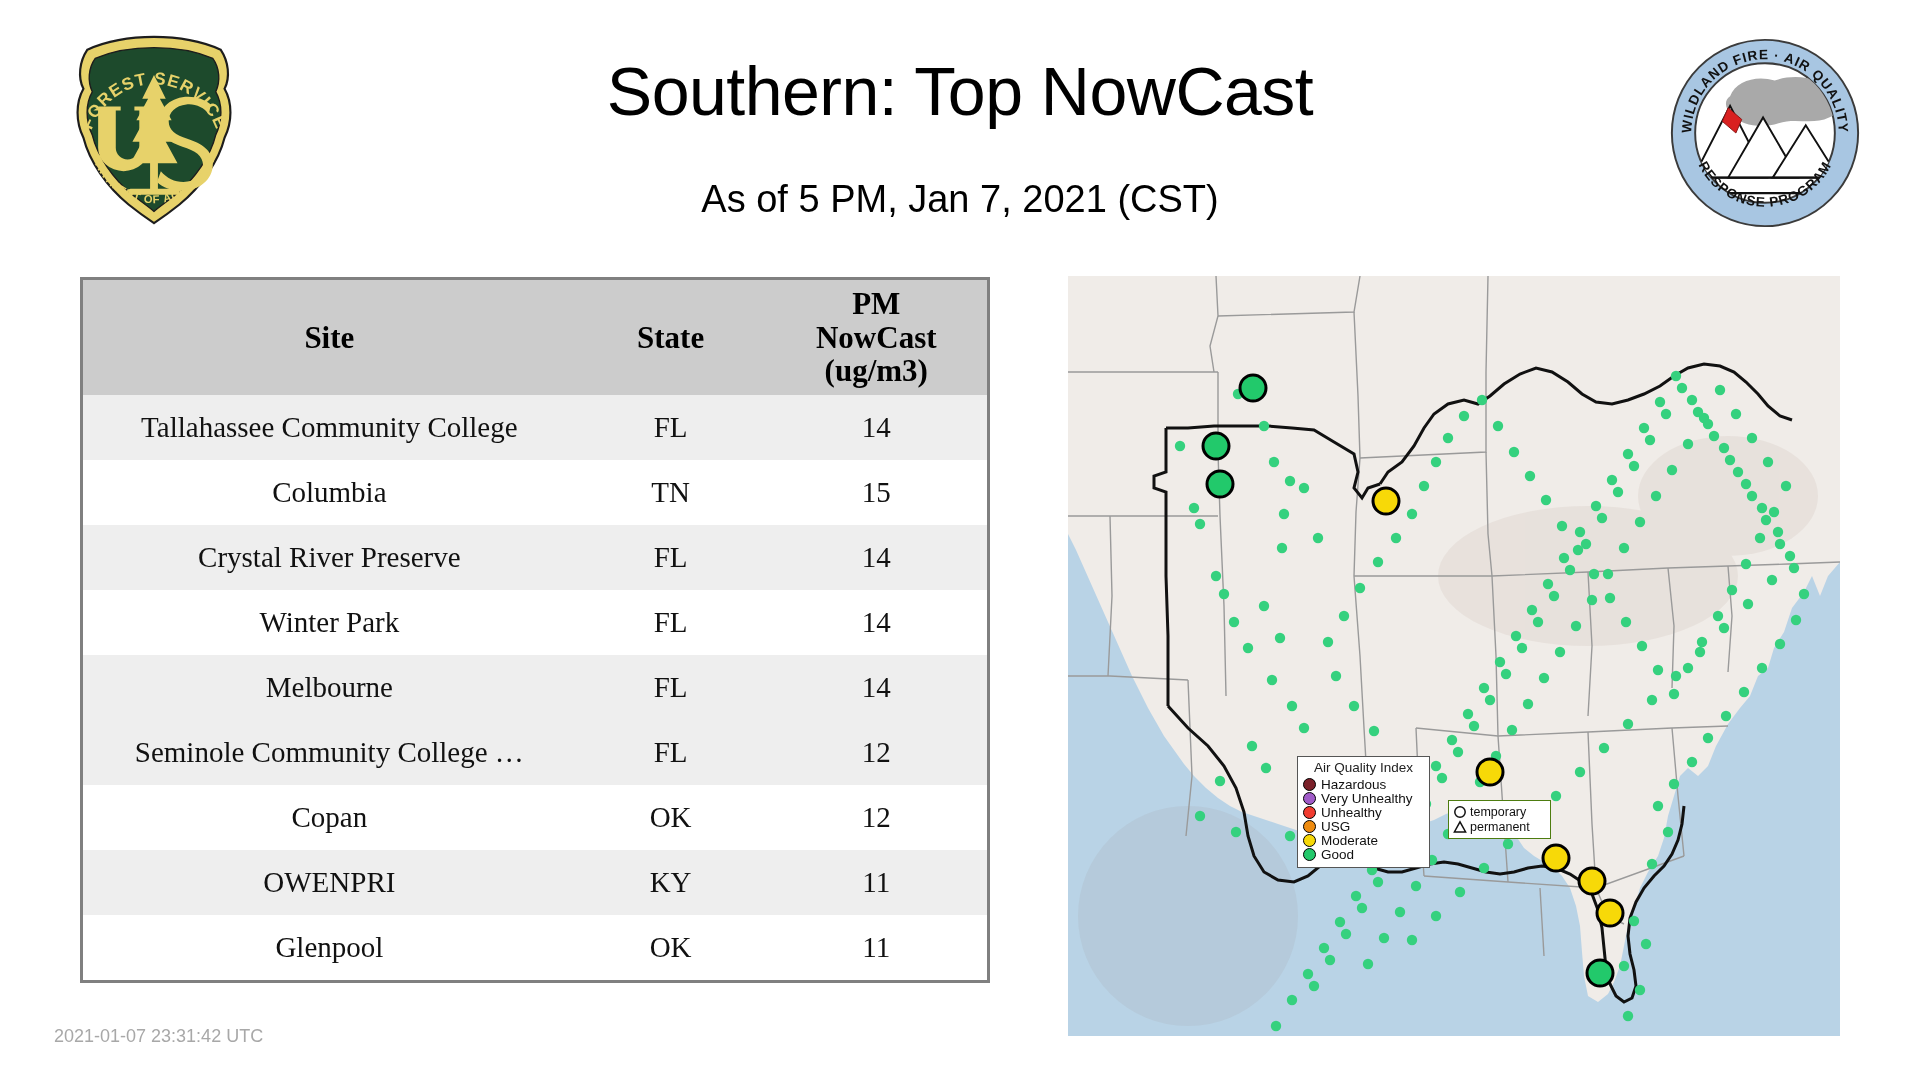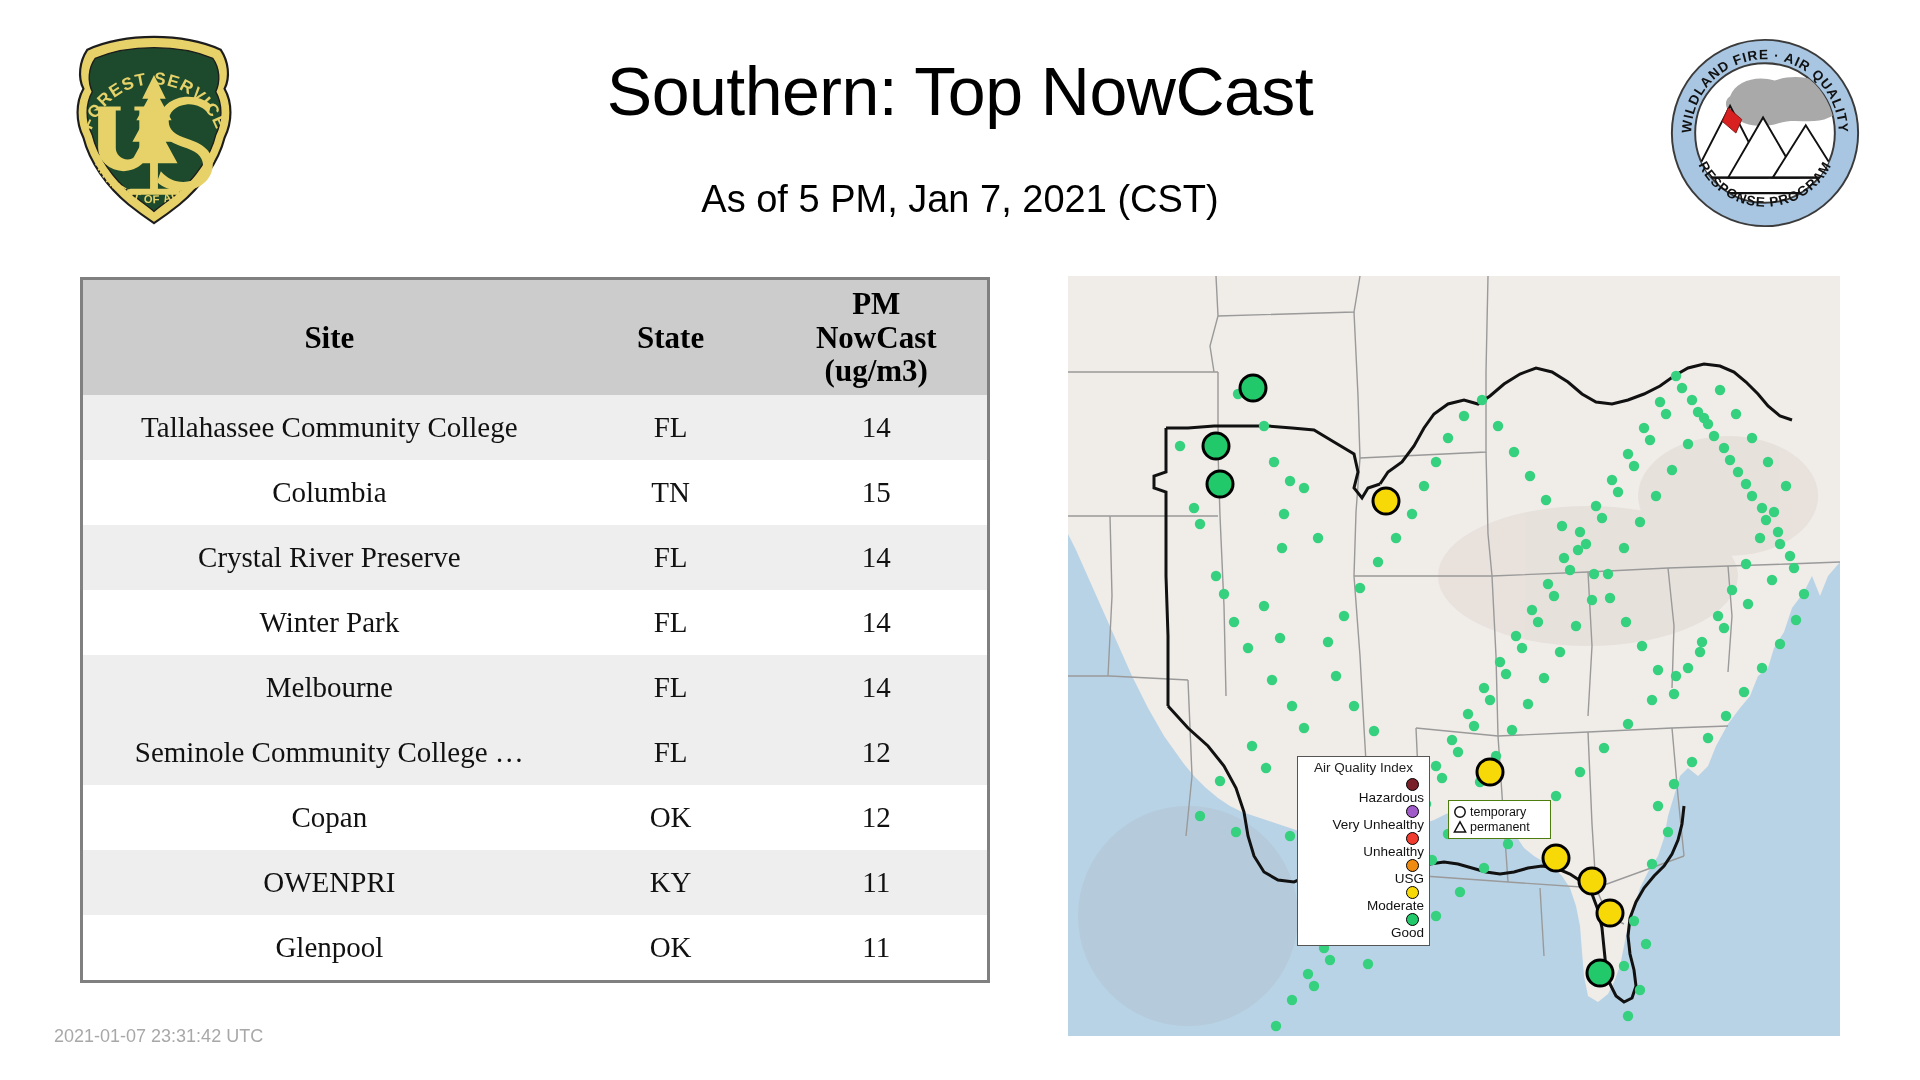--- a/index.html
+++ b/index.html
@@ -143,24 +143,23 @@
   }
   #aqi-legend .lg-title {
     font-size: 13.5px;
     color: #222222;
     text-align: center;
     margin-bottom: 2px;
     line-height: 1.1;
   }
   #aqi-legend .lg-row {
     display: flex;
-    align-items: flex-end;
+    align-items: flex-start;
     line-height: 1.0;
     margin: 0.5px 0;
-    flex-direction: column;
   }
   #aqi-legend .lg-dot {
     width: 13px;
     height: 13px;
     border-radius: 50%;
     border: 1.3px solid #000000;
     box-sizing: border-box;
     margin-right: 5px;
     flex: 0 0 auto;
   }

